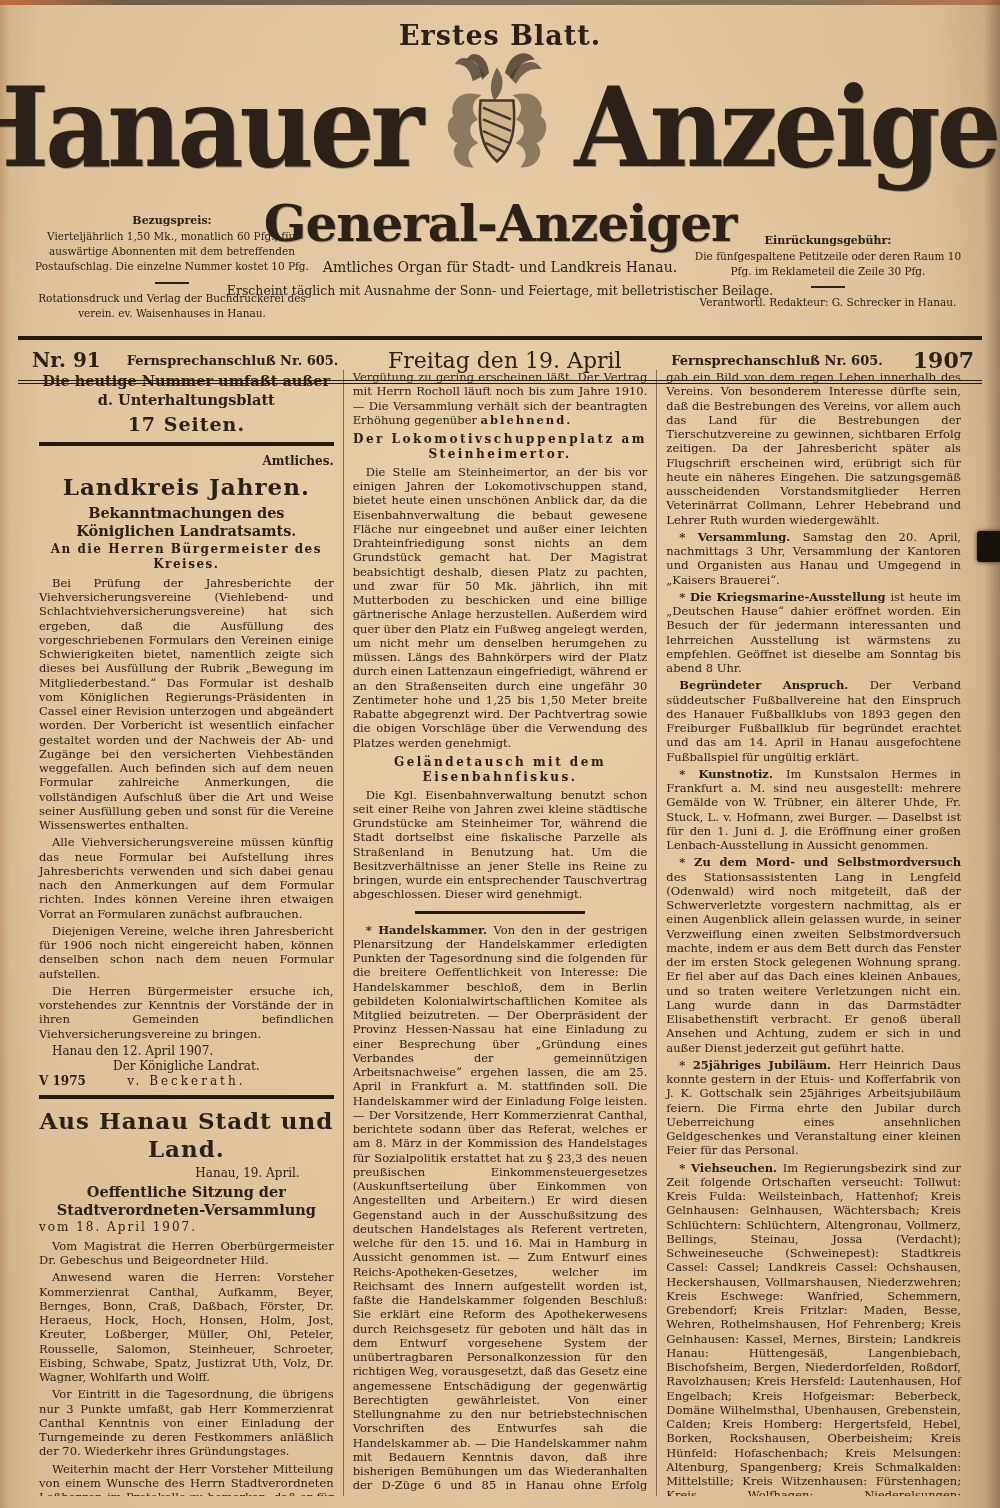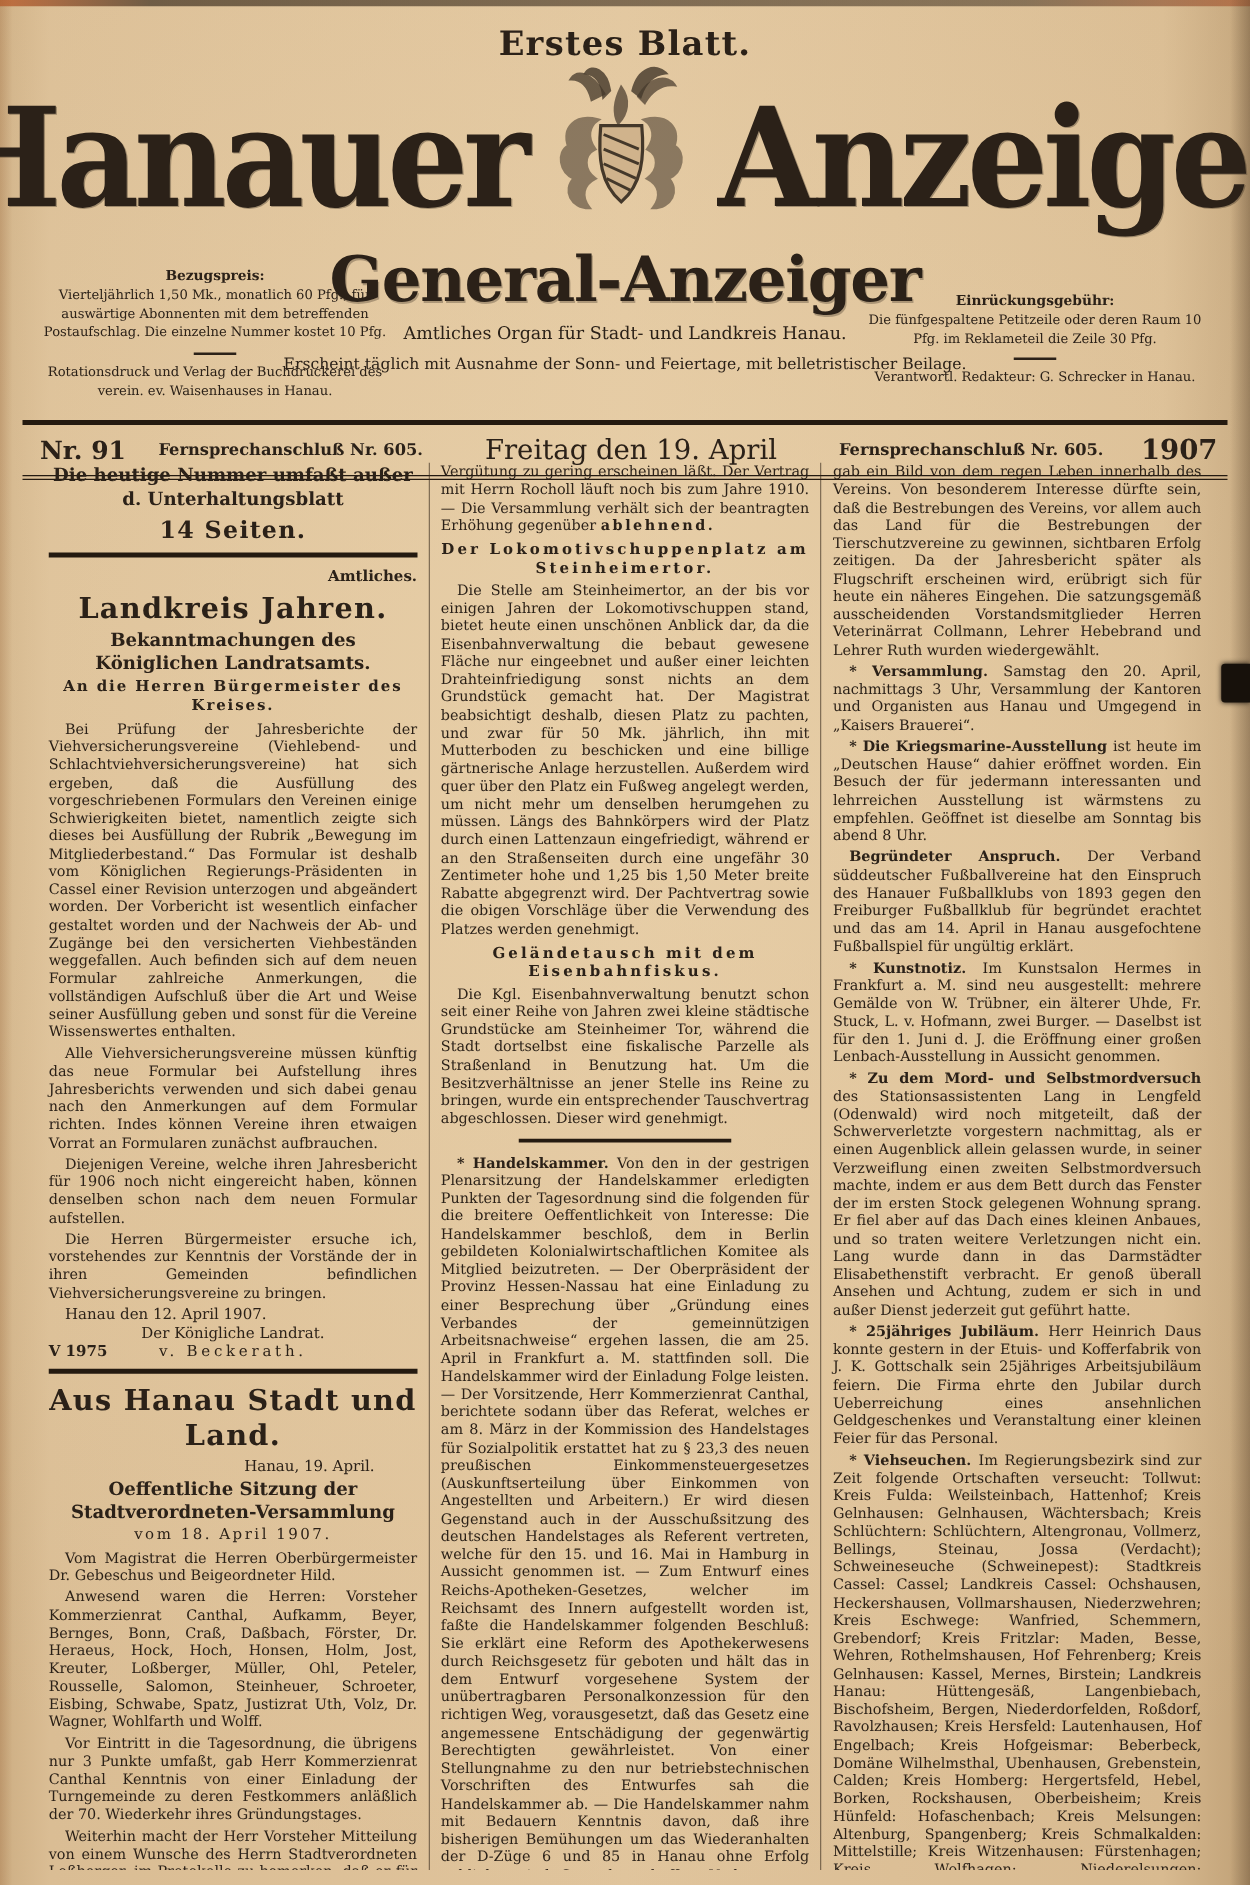--- a/index.html
+++ b/index.html
@@ -61,21 +61,21 @@
   .lead{font-weight:bold;}
   .spaced-end{letter-spacing:2px;font-weight:bold;}
 
   .banner{font-weight:bold;text-align:center;font-size:14.5px;line-height:1.3;margin:2px 0 4px;}
   .banner .banner-l2{font-size:19px;letter-spacing:1px;margin-top:2px;}
   .thick-rule{height:4px;background:#241a10;margin:6px 0 8px;}
   .sec-label{text-align:right;font-weight:bold;font-size:12px;margin:4px 0;}
   .h1{text-align:center;font-weight:bold;font-size:23px;letter-spacing:1px;margin:2px 0 2px;}
   .h2{text-align:center;font-weight:bold;font-size:14.5px;margin:1px 0;line-height:1.25;}
   .h3{text-align:center;font-weight:bold;font-size:12px;letter-spacing:1.5px;margin:2px 0 4px;}
-  .subline{text-align:center;font-size:12px;letter-spacing:2px;margin:0 0 4px;}
+  .subline{text-align:left;font-size:12px;letter-spacing:2px;margin:0 0 4px;}
   .art-dateline{text-align:right;padding-right:34px;font-size:12px;margin:1px 0 2px;}
   .headline-sp{font-weight:bold;font-size:12px;letter-spacing:2.5px;text-align:center;margin:5px 0 3px;}
   .divider{width:170px;height:3px;background:#241a10;margin:9px auto;}
   .sig{margin:2px 0 4px;}
   .sig .row{position:relative;height:15px;font-size:12px;}
   .sig .row .c{text-align:center;}
   .sig .row .l{position:absolute;left:0;top:0;font-weight:bold;}
   .sig .row .sp{letter-spacing:3px;}
 </style>
 </head>
@@ -135,21 +135,21 @@
     <span class="db-phone">Fernsprechanschluß Nr. 605.</span>
     <span class="db-date">Freitag den 19. April</span>
     <span class="db-phone2">Fernsprechanschluß Nr. 605.</span>
     <span class="db-year">1907</span>
   </div>
 
   <div class="cols">
     <div class="col" id="col-left">
         <div class="banner">
           <div class="banner-l1">Die heutige Nummer umfaßt außer d. Unterhaltungsblatt</div>
-          <div class="banner-l2">14 Seiten.</div>
+          <div class="banner-l2">17 Seiten.</div>
         </div>
         <div class="thick-rule"></div>
         <div class="sec-label">Amtliches.</div>
         <div class="h1">Landkreis Jahren.</div>
         <div class="h2">Bekanntmachungen des Königlichen Landratsamts.</div>
         <div class="h3">An die Herren Bürgermeister des Kreises.</div>
         <p>Bei Prüfung der Jahresberichte der Viehversicherungsvereine (Viehlebend- und Schlachtviehversicherungsvereine) hat sich ergeben, daß die Ausfüllung des vorgeschriebenen Formulars den Vereinen einige Schwierigkeiten bietet, namentlich zeigte sich dieses bei Ausfüllung der Rubrik „Bewegung im Mitgliederbestand.“ Das Formular ist deshalb vom Königlichen Regierungs-Präsidenten in Cassel einer Revision unterzogen und abgeändert worden. Der Vorbericht ist wesentlich einfacher gestaltet worden und der Nachweis der Ab- und Zugänge bei den versicherten Viehbeständen weggefallen. Auch befinden sich auf dem neuen Formular zahlreiche Anmerkungen, die vollständigen Aufschluß über die Art und Weise seiner Ausfüllung geben und sonst für die Vereine Wissenswertes enthalten.</p>
         <p>Alle Viehversicherungsvereine müssen künftig das neue Formular bei Aufstellung ihres Jahresberichts verwenden und sich dabei genau nach den Anmerkungen auf dem Formular richten. Indes können Vereine ihren etwaigen Vorrat an Formularen zunächst aufbrauchen.</p>
         <p>Diejenigen Vereine, welche ihren Jahresbericht für 1906 noch nicht eingereicht haben, können denselben schon nach dem neuen Formular aufstellen.</p>
         <p>Die Herren Bürgermeister ersuche ich, vorstehendes zur Kenntnis der Vorstände der in ihren Gemeinden befindlichen Viehversicherungsvereine zu bringen.</p>

